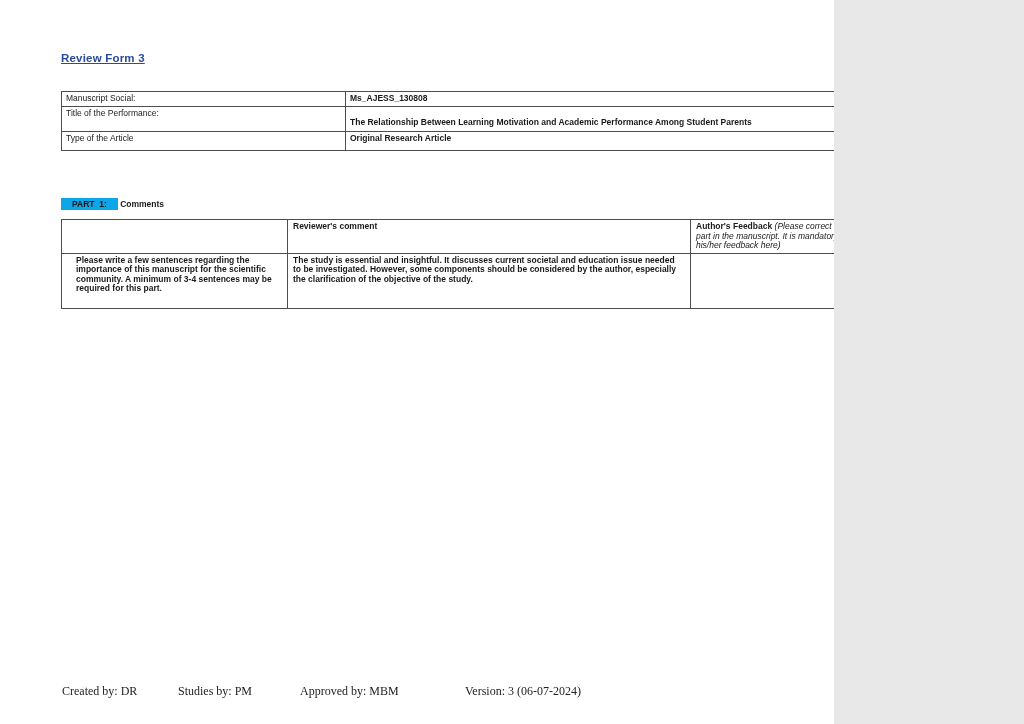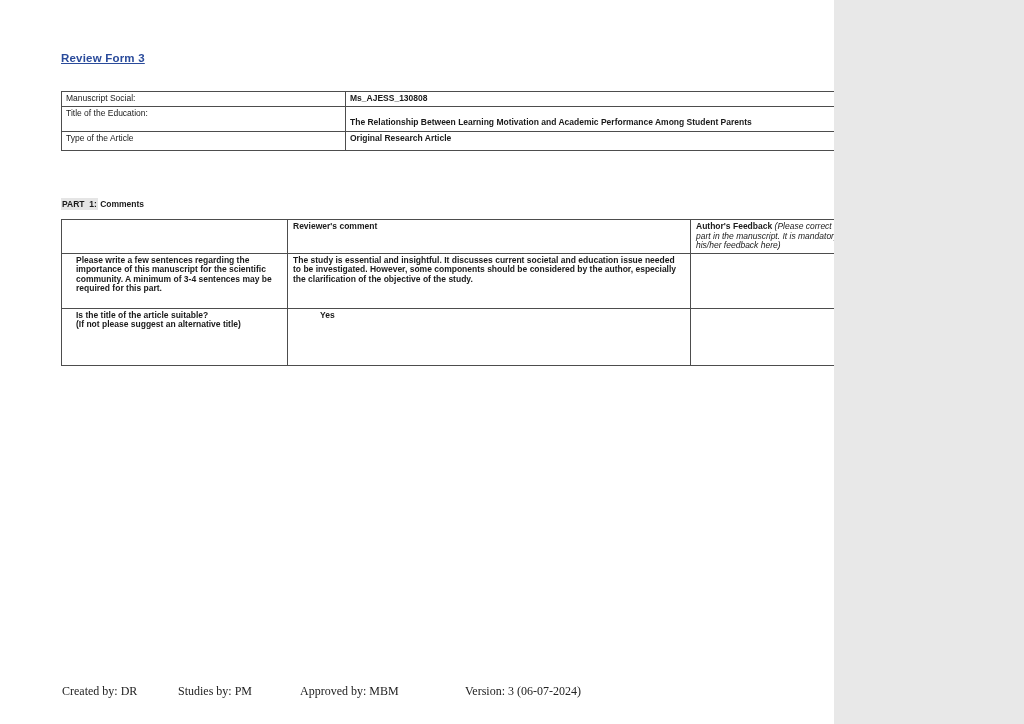--- a/index.html
+++ b/index.html
@@ -56,23 +56,23 @@
   
   .part-heading {
     position: absolute;
     left: 61px;
     top: 199px;
     font-size: 8.5px;
     font-weight: bold;
     line-height: 11px;
   }
   .part-badge {
-    background: #e5e5e5;
+    background: #0ea5e9;
     white-space: pre;
-    padding: 1px 1px;
+    padding: 1px 11px;
   }
 
   
   #comments-table { top: 219px; width: 904px; }
   #comments-table td .bold { font-weight: bold; }
   #comments-table td .note { font-style: italic; font-weight: normal; }
   .question-cell { font-weight: bold; padding-left: 14px !important; padding-right: 8px !important; padding-top: 2px !important; }
   .reviewer-cell { font-weight: bold; padding-left: 5px !important; padding-right: 8px !important; padding-top: 2px !important; }
   .yes-cell { padding-left: 32px !important; }
 
@@ -100,21 +100,21 @@
     <colgroup>
         <col style="width:284px">
         <col style="width:620px">
       </colgroup>
     <tbody>
     <tr style="height:14px;">
       <td class="lbl">Manuscript Social:</td>
       <td class="val">Ms_AJESS_130808</td>
     </tr>
     <tr style="height:25px;">
-      <td class="lbl">Title of the Education:</td>
+      <td class="lbl">Title of the Performance:</td>
       <td class="val vbottom">The Relationship Between Learning Motivation and Academic Performance Among Student Parents</td>
     </tr>
     <tr style="height:19px;">
       <td class="lbl">Type of the Article</td>
       <td class="val">Original Research Article</td>
     </tr>
   </tbody>
     </table>
 
   <div class="part-heading">
@@ -132,28 +132,20 @@
         <tr style="height:31px;">
       <td></td>
       <td style="font-weight:bold; padding-left:5px;">Reviewer's comment</td>
       <td style="padding-left:5px;"><span class="bold">Author's Feedback</span> <span class="note">(Please correct the manuscript and highlight that part in the manuscript. It is mandatory that authors should write his/her feedback here)</span></td>
     </tr>
     <tr style="height:55px;">
       <td class="question-cell">Please write a few sentences regarding the importance of this manuscript for the scientific community. A minimum of 3-4 sentences may be required for this part.</td>
       <td class="reviewer-cell">The study is essential and insightful. It discusses current societal and education issue needed to be investigated. However, some components should be considered by the author, especially the clarification of the objective of the study.</td>
       <td></td>
     </tr>
-    <tr style="height:57px;">
-      <td class="question-cell">
-        <div>Is the title of the article suitable?</div>
-        <div>(If not please suggest an alternative title)</div>
-      </td>
-      <td class="reviewer-cell yes-cell">Yes</td>
-      <td></td>
-    </tr>
   </tbody>
     </table>
 
   <span class="footer-item" id="f-created">Created by: DR</span>
   <span class="footer-item" id="f-checked">Studies by: PM</span>
   <span class="footer-item" id="f-approved">Approved by: MBM</span>
   <span class="footer-item" id="f-version">Version: 3 (06-07-2024)</span>
 
 </div>
 

